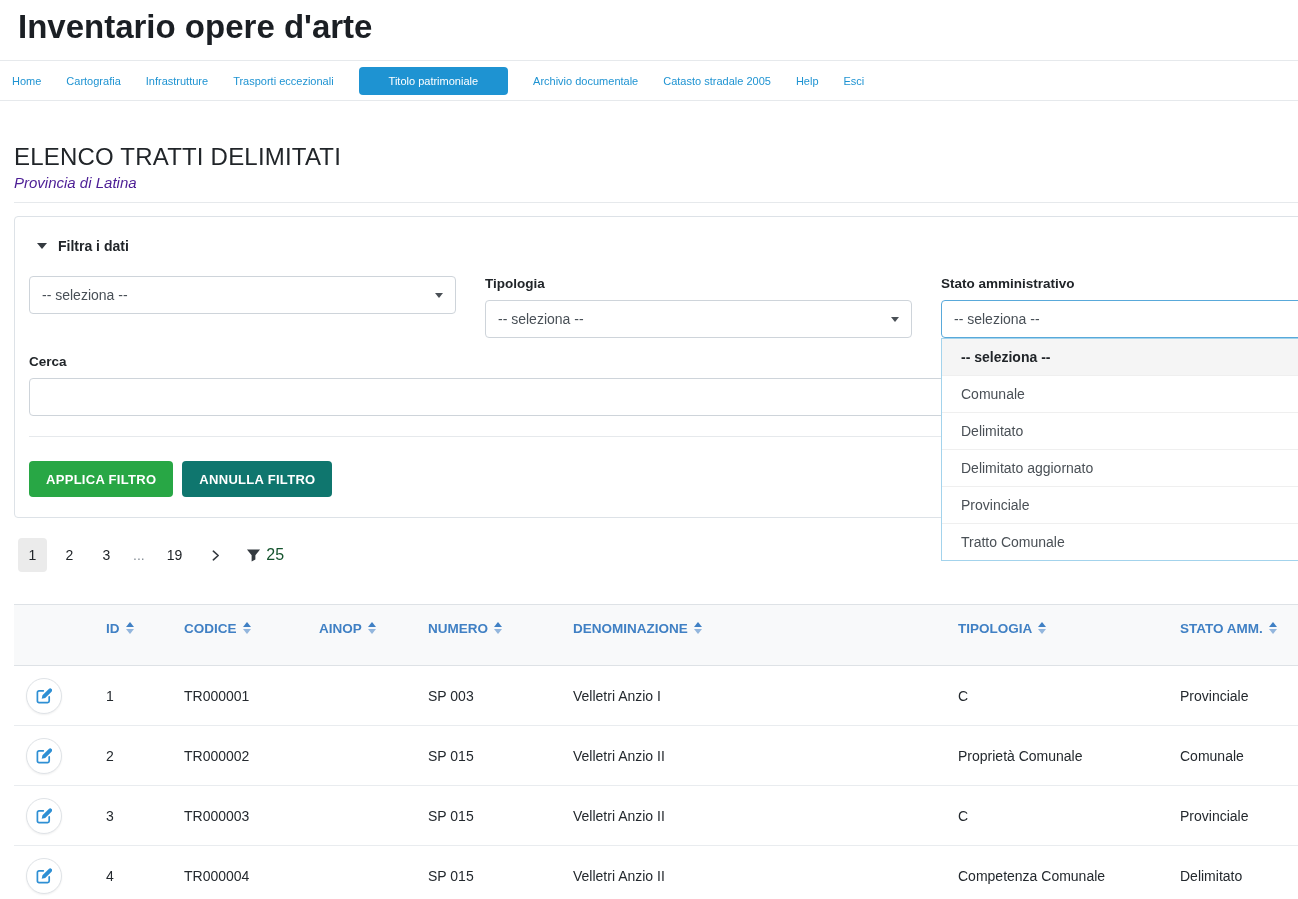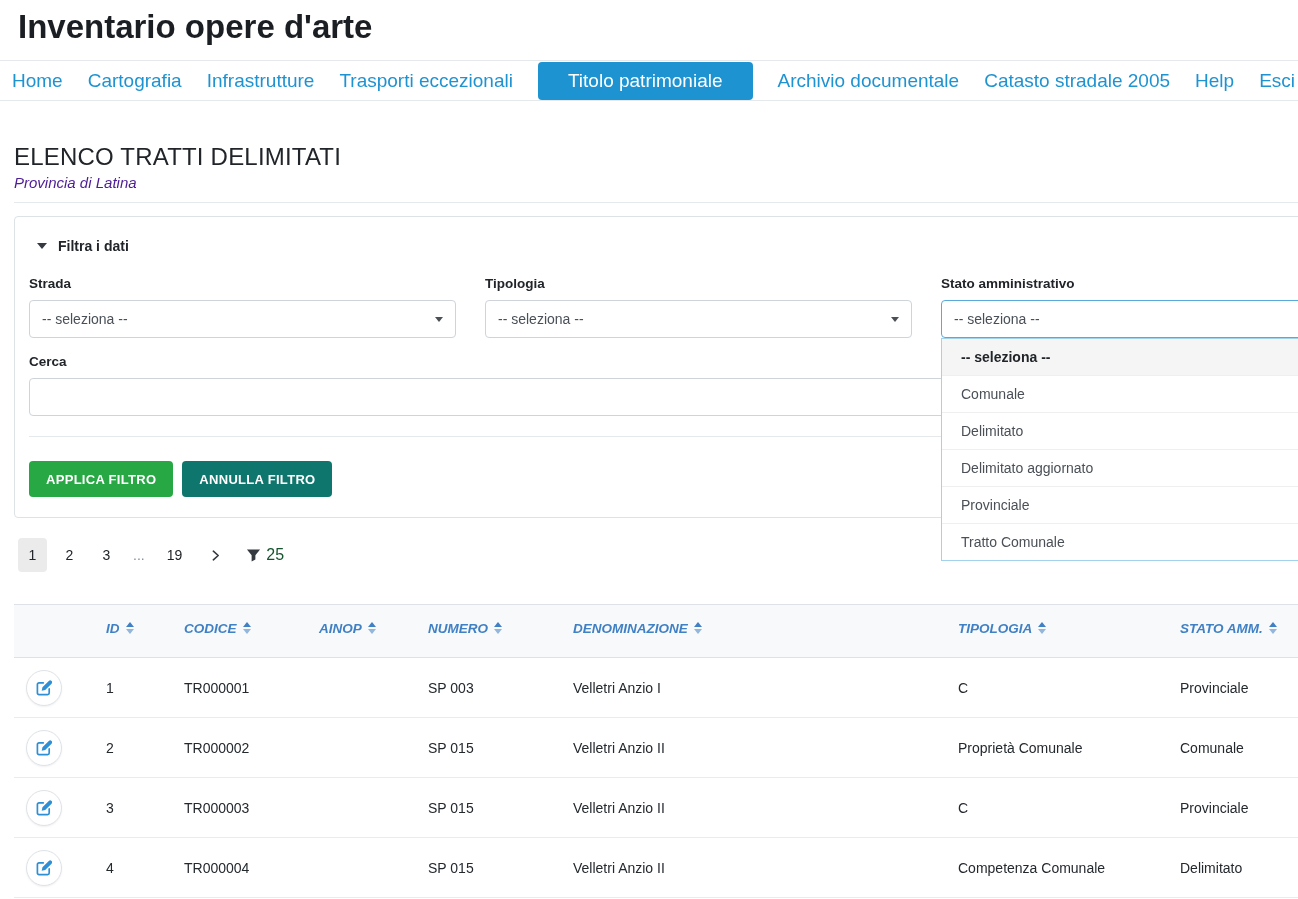--- a/index.html
+++ b/index.html
@@ -5,21 +5,21 @@
   html,body{margin:0;padding:0;background:#fff;}
   body{font-family:"Liberation Sans", sans-serif;color:#212529;}
   .page{position:relative;width:1298px;height:899px;overflow:hidden;background:#fff;}
 
   
   .app-title{margin:6px 0 0 18px;font-size:33px;line-height:42px;font-weight:700;color:#1b1f24;}
 
   
   .nav-wrap{margin-top:12px;border-top:1px solid #e6e9ec;border-bottom:1px solid #e6e9ec;}
   .nav{display:flex;align-items:center;gap:25px;padding:0 12px;height:39px;}
-  .nav-link{color:#1e93d2;font-size:19px;text-decoration:none;cursor:pointer;white-space:nowrap;}
+  .nav-link{color:#1e93d2;font-size:11px;text-decoration:none;cursor:pointer;white-space:nowrap;}
   .nav-link.active{background:#1e93d2;color:#fff;padding:8px 30px;border-radius:4px;}
 
   
   .page-title{margin:42px 0 0 14px;font-size:24px;line-height:28px;font-weight:400;color:#212529;letter-spacing:.2px;}
   .page-subtitle{margin:3px 9px 0 14px;font-size:15px;line-height:18px;font-style:italic;color:#4c1d95;}
   .hr{border:none;border-top:1px solid #e6e9ec;}
   .hr-top{width:1340px;margin:10px 0 0 14px;}
 
   
   .panel{width:1354px;box-sizing:border-box;margin:13px 0 0 14px;border:1px solid #dde2e7;border-radius:4px;padding:13px 14px 20px;}
@@ -49,21 +49,21 @@
   .pagination{display:flex;align-items:center;margin:20px 0 0 18px;gap:8px;}
   .page-item{min-width:9px;padding:0 10px;height:34px;line-height:34px;font-size:14px;color:#212529;text-align:center;border-radius:4px;cursor:pointer;}
   .page-item.active{background:#ebebeb;}
   .page-item.ellipsis{color:#868e96;padding:0 4px;cursor:default;}
   .page-next{display:flex;align-items:center;justify-content:center;height:34px;padding:0 9px;cursor:pointer;}
   .page-size{display:flex;align-items:center;gap:5px;margin-left:7px;font-size:16px;color:#14532d;cursor:pointer;}
 
   
   .table-wrap{margin:32px 0 0 14px;}
   table{border-collapse:collapse;table-layout:fixed;width:1354px;}
-  thead th{background:#f8f9fa;border-top:1px solid #dee2e6;border-bottom:1px solid #dee2e6;height:46px;text-align:left;padding:0 0 6px 12px;font-size:13.5px;font-weight:700;color:#4080c4;white-space:nowrap;cursor:pointer;font-style:italic;}
+  thead th{background:#f8f9fa;border-top:1px solid #dee2e6;border-bottom:1px solid #dee2e6;height:46px;text-align:left;padding:0 0 14px 12px;font-size:13.5px;font-weight:700;color:#4080c4;white-space:nowrap;cursor:pointer;}
   .sort-icon{margin-left:6px;vertical-align:-1px;fill:#4080c4;}
   .sort-icon .down{opacity:.55;}
   tbody td{height:59px;border-bottom:1px solid #e9ecef;padding:0 0 0 12px;font-size:14px;color:#24292e;vertical-align:middle;white-space:nowrap;}
   tbody td.td-edit{padding:0;}
   .edit-btn{width:36px;height:36px;border-radius:50%;background:#fff;border:1px solid #dfe3e7;box-shadow:0 1px 2px rgba(0,0,0,.06);color:#2e8fd4;display:flex;align-items:center;justify-content:center;cursor:pointer;margin-left:12px;padding:0;}
 </style>
 </head>
 <body>
 
 <div class="page">
@@ -89,21 +89,20 @@
   <hr class="hr hr-top">
 
   <div class="panel">
     <div class="panel-head">
       <span class="caret-down"></span>
       <span class="panel-title">Filtra i dati</span>
     </div>
 
     <div class="filter-row">
       <div class="fcol">
-        <label class="flabel">Strada</label>
         <div class="select">
           <span>-- seleziona --</span>
           <span class="sel-caret"></span>
         </div>
       </div>
       <div class="fcol">
         <label class="flabel">Tipologia</label>
         <div class="select">
           <span>-- seleziona --</span>
           <span class="sel-caret"></span>

